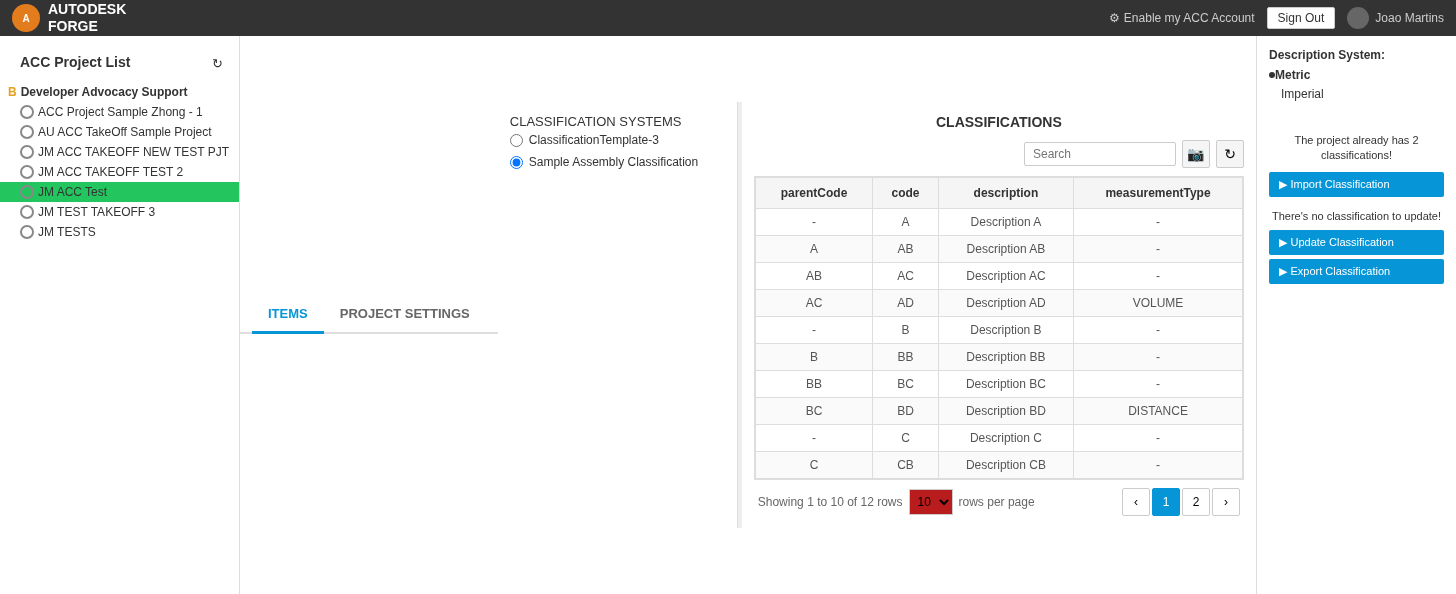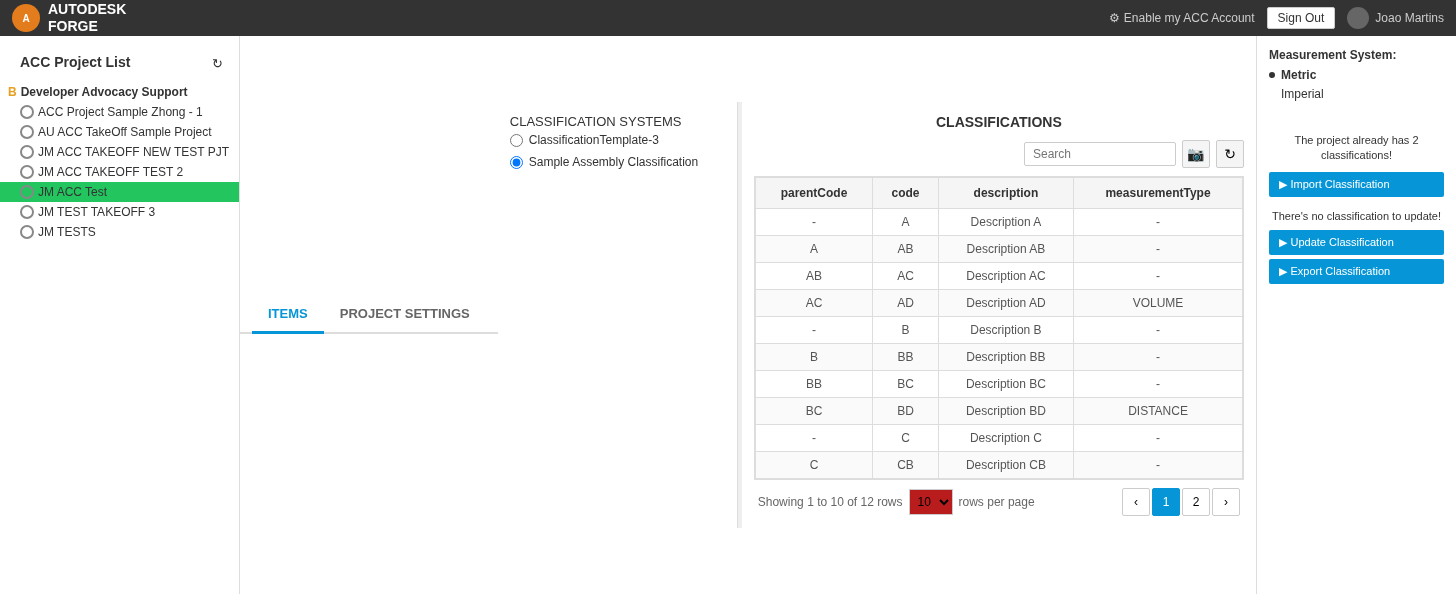--- a/index.html
+++ b/index.html
@@ -274,22 +274,22 @@
             <button class="page-btn">2</button>
             <button class="page-btn">›</button>
           </div>
         </div>
       </div>
     </div>
   </div>
 
   <div class="right-sidebar">
     <div>
-      <div class="measurement-title">Measurement System:</div>
-      <div style="margin-top:6px;display:flex;align-items:center;gap:6px;">
+      <div class="measurement-title">Description System:</div>
+      <div style="margin-top:6px;display:flex;align-items:center;">
         <span class="bullet"></span>
         <span class="metric-label">Metric</span>
       </div>
       <div style="margin-top:4px;padding-left:12px;">
         <span class="imperial-label">Imperial</span>
       </div>
     </div>
 
     <div style="margin-top:12px;">
       <div class="notice">The project already has 2 classifications!</div>

